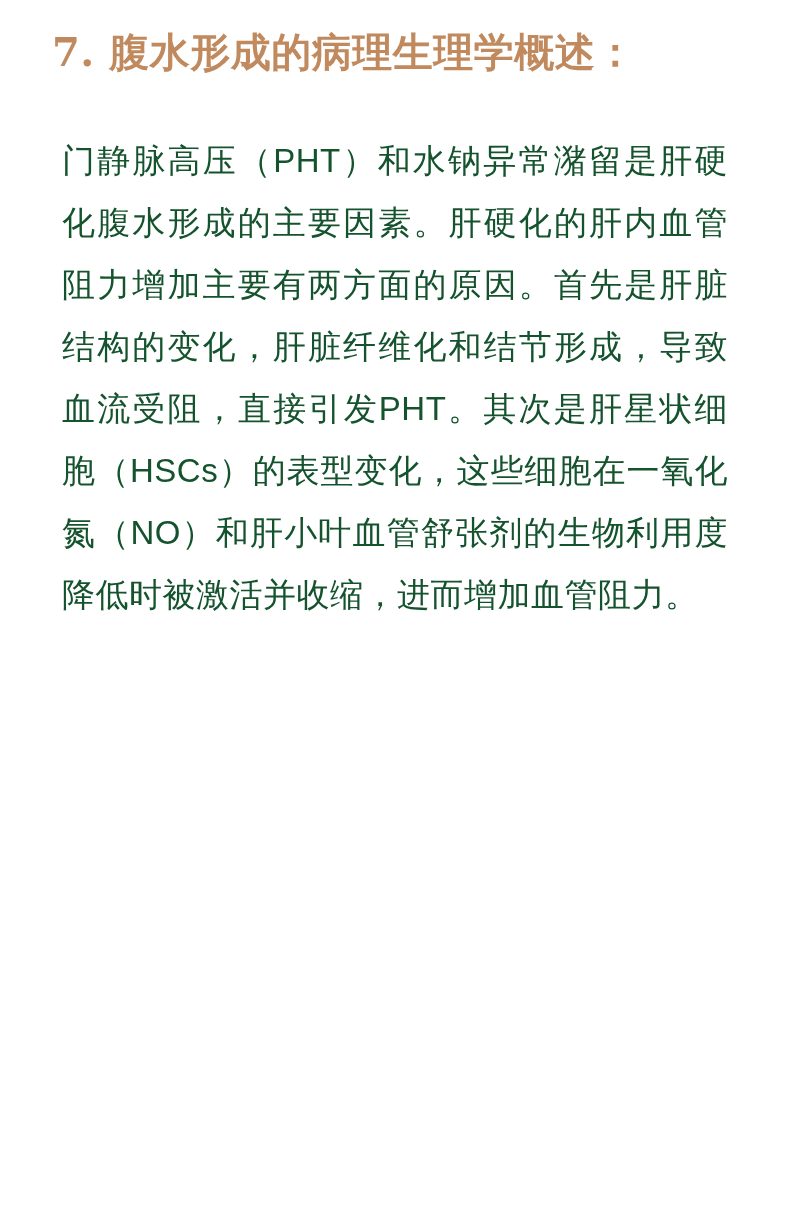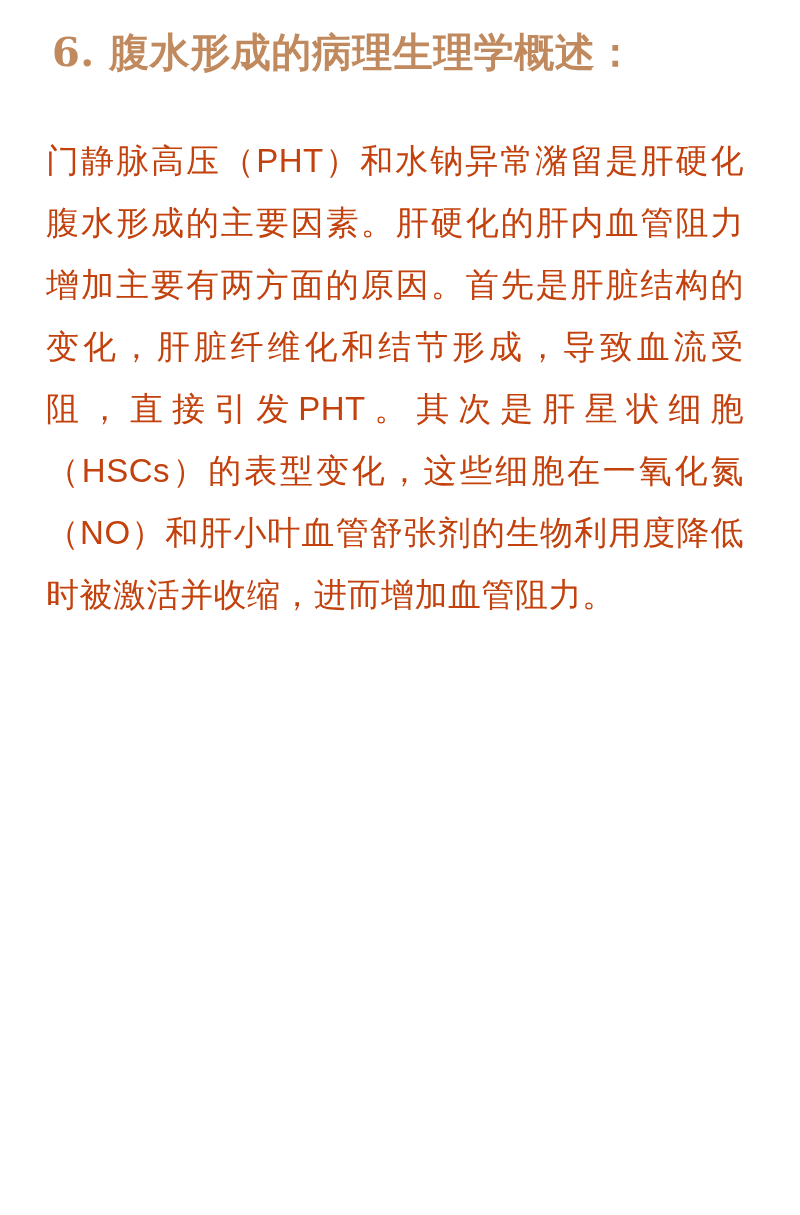--- a/index.html
+++ b/index.html
@@ -23,36 +23,36 @@
   .section-title {
     margin: 0 0 54px 6px;
     font-family: "DejaVu Serif", "Liberation Serif", serif;
     font-weight: 700;
     font-size: 40px;
     line-height: 48px;
     color: #c08a5e;
     letter-spacing: 0.5px;
   }
   .body-text p {
-    margin: 0;
+    margin: 16px;
     font-family: "Liberation Sans", sans-serif;
     font-weight: 300;
     font-size: 33px;
     line-height: 62px;
-    color: #c2410c;
+    color: #14532d;
     text-align: justify;
     text-justify: inter-character;
     letter-spacing: 0.5px;
   }
   .body-text p + p {
     margin-top: 60px;
   }
 </style>
 </head>
 <body>
 
 <div class="page">
-  <h2 class="section-title">6. 腹水形成的病理生理学概述：</h2>
+  <h2 class="section-title">7. 腹水形成的病理生理学概述：</h2>
 
   <div class="body-text">
     <p>门静脉高压（PHT）和水钠异常潴留是肝硬化腹水形成的主要因素。肝硬化的肝内血管阻力增加主要有两方面的原因。首先是肝脏结构的变化，肝脏纤维化和结节形成，导致血流受阻，直接引发PHT。其次是肝星状细胞（HSCs）的表型变化，这些细胞在一氧化氮（NO）和肝小叶血管舒张剂的生物利用度降低时被激活并收缩，进而增加血管阻力。</p>
   </div>
 </div>
 
 </body></html>

